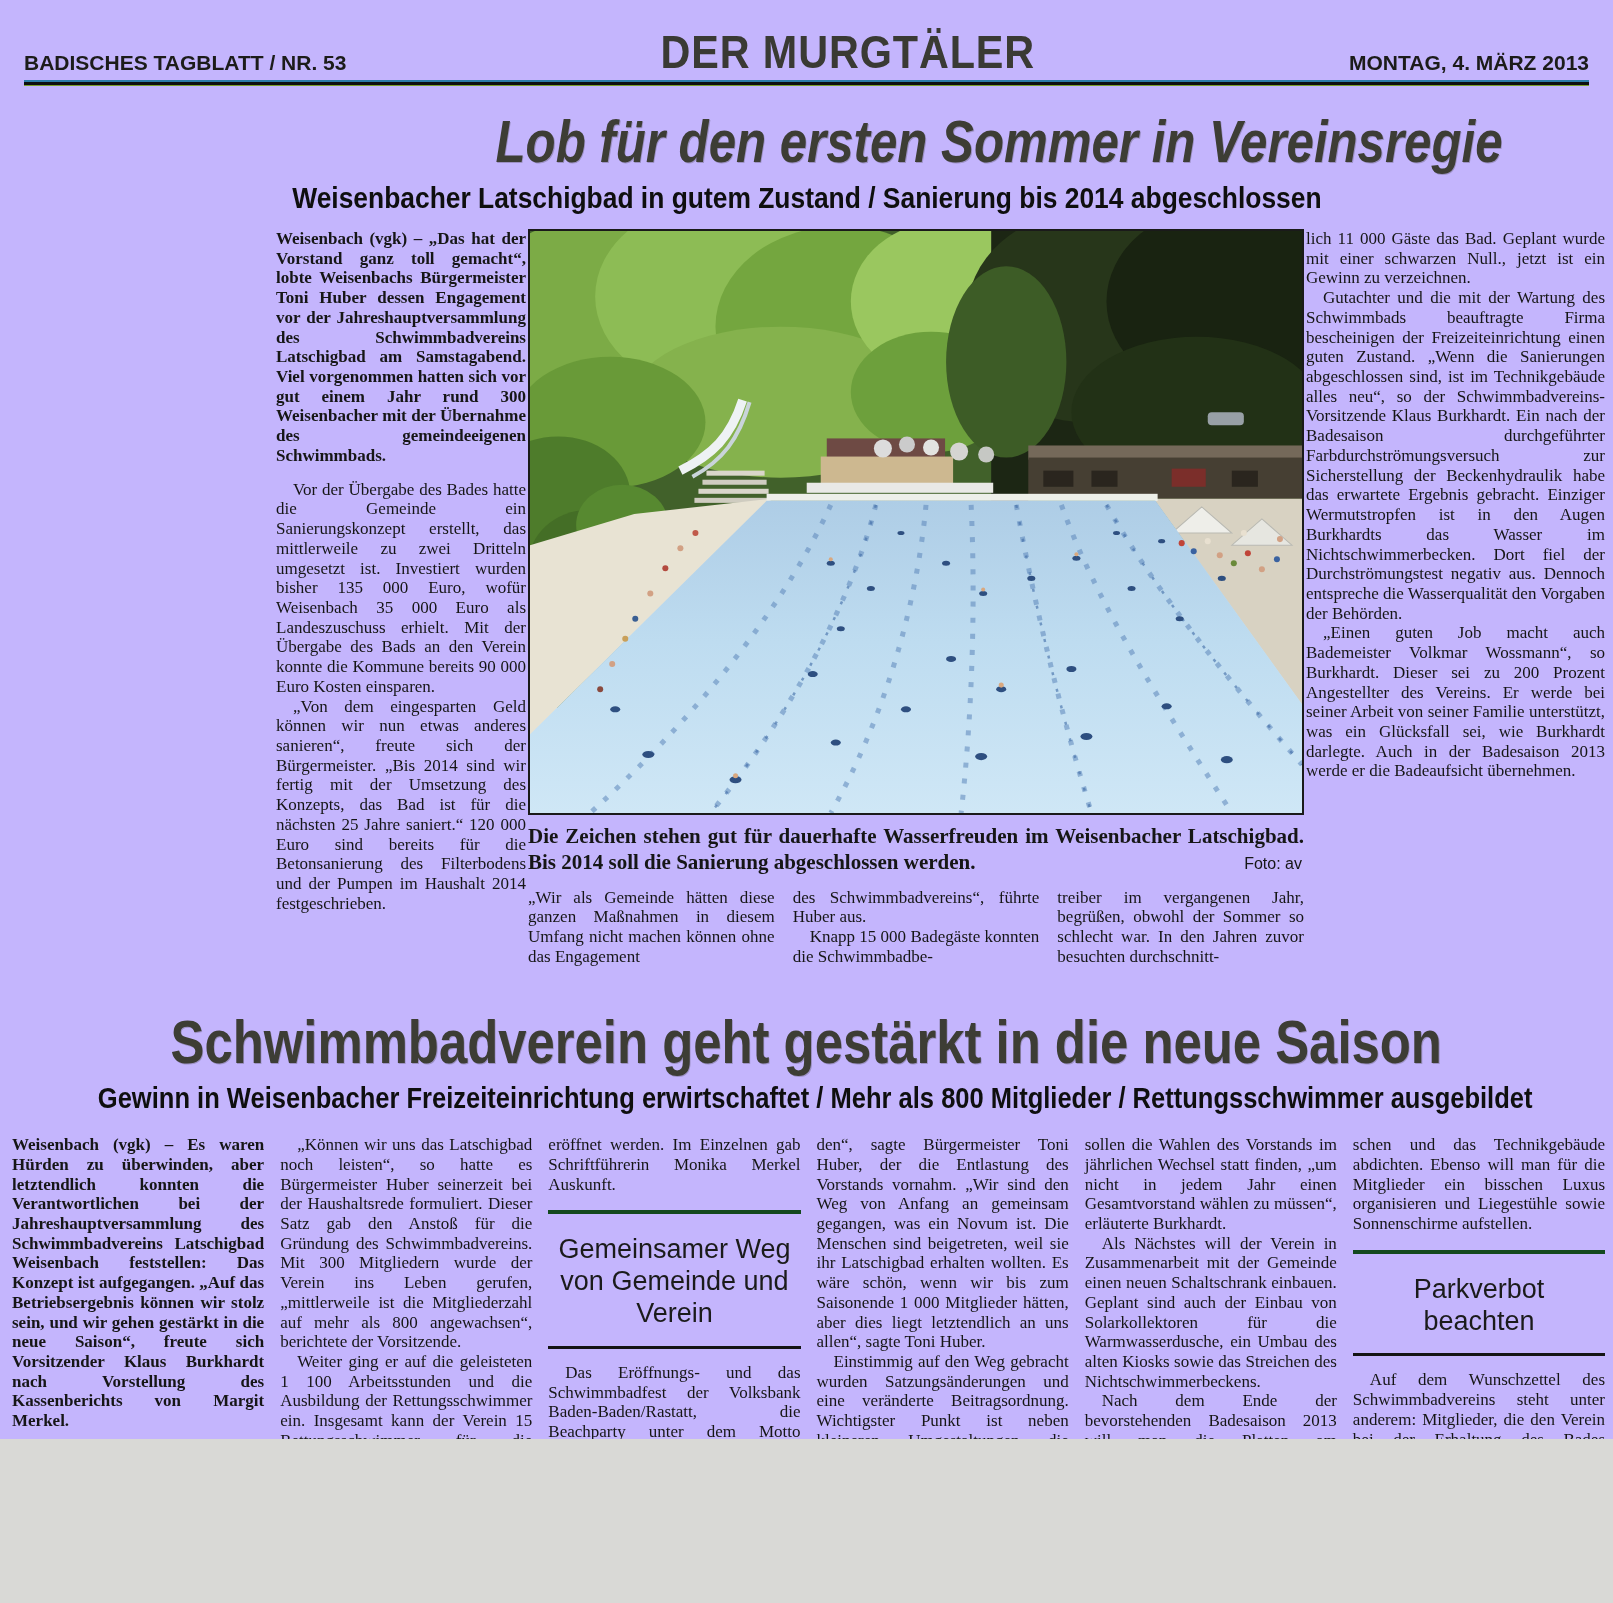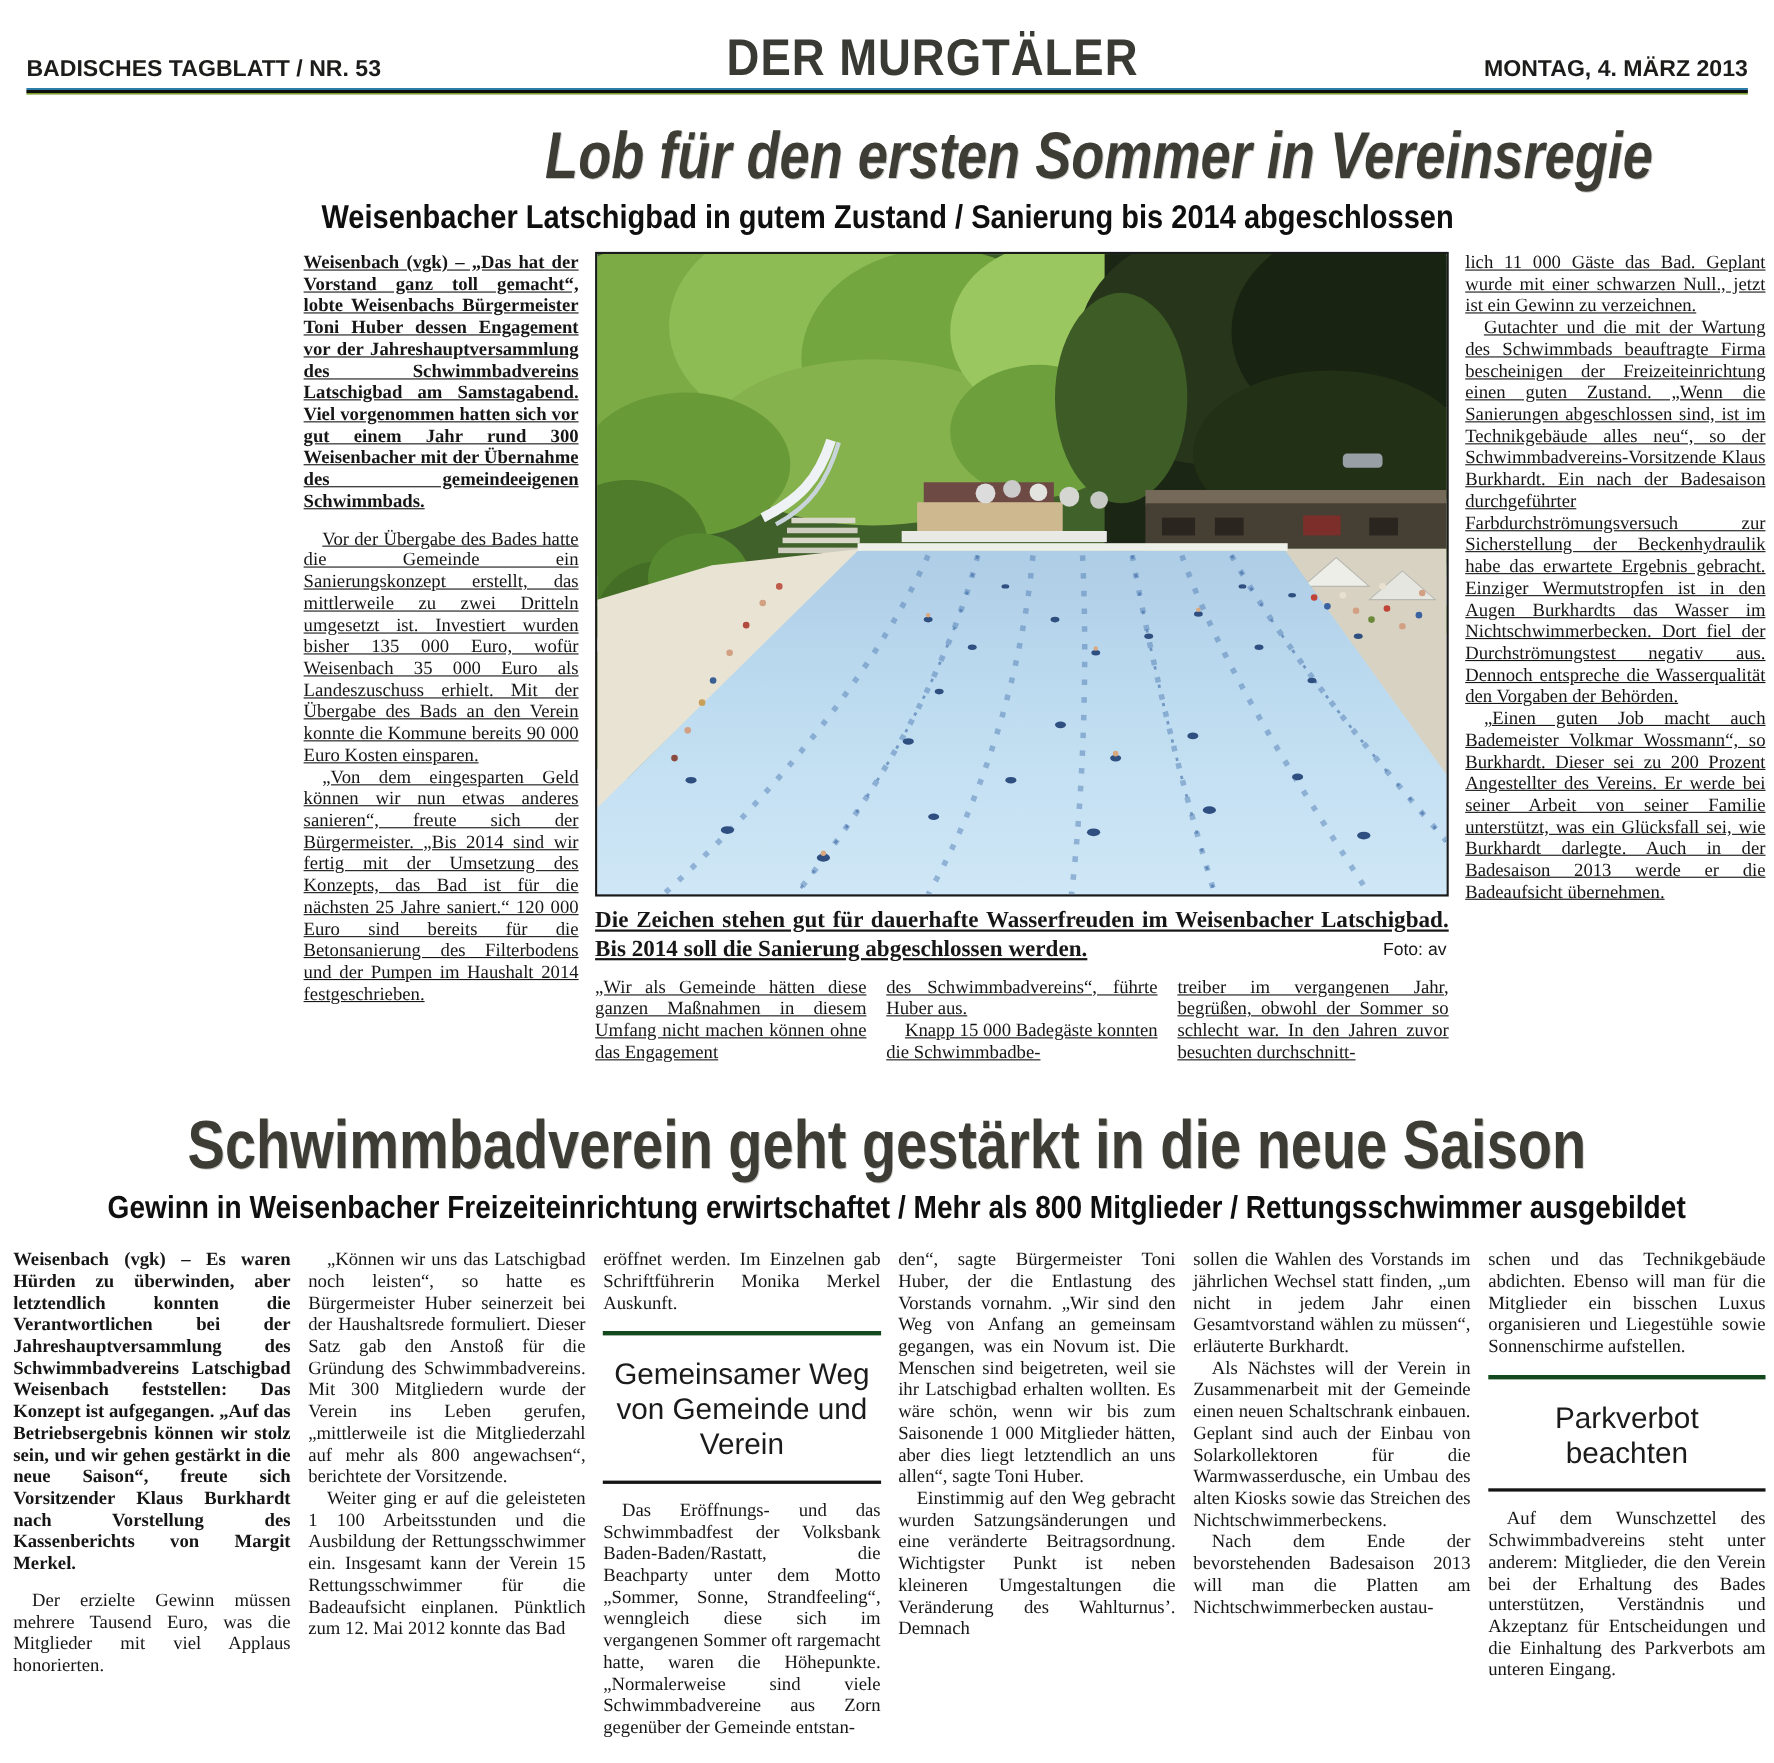--- a/index.html
+++ b/index.html
@@ -1,33 +1,33 @@
 <!DOCTYPE html>
 <html lang="de"><head>
 <meta charset="utf-8">
 <style>
   html,body{margin:0;padding:0;background:#d9d9d6;}
-  .page{width:1613px;height:1603px;background:#ffffff;position:relative;overflow:hidden;
+  .page{width:1613px;height:1439px;background:#c4b5fd;position:relative;overflow:hidden;
         color:#161616;font-family:"Liberation Serif",serif;margin:0 auto;}
   
   .header{display:flex;justify-content:space-between;align-items:flex-end;padding:28px 24px 5px 24px;}
   .header-side{font-family:"Liberation Sans",sans-serif;font-weight:bold;font-size:21px;color:#1c1c1a;}
   .masthead{font-family:"Liberation Sans",sans-serif;font-weight:bold;font-size:47px;color:#3a3a34;
             letter-spacing:1px;line-height:1;}
   .header-rule{height:6px;margin:0 24px;
     background:linear-gradient(180deg,#2c7ca8 0%,#2c7ca8 30%,#0f0f0f 30%,#0f0f0f 78%,#7ba02c 78%,#7ba02c 100%);}
   
   .cond82{display:inline-block;transform:scaleX(.82);transform-origin:50% 50%;white-space:nowrap;}
   .cond88{display:inline-block;transform:scaleX(.88);transform-origin:50% 50%;white-space:nowrap;}
   
   .a1-headline{text-align:right;margin:24px 0 0;font-family:"Liberation Sans",sans-serif;font-weight:bold;
                font-size:60px;line-height:1.05;color:#3d3d35;text-shadow:1px 1px 0 rgba(40,40,30,.25);font-style:italic;}
   .a1-sub{text-align:center;margin-top:8px;font-family:"Liberation Sans",sans-serif;font-weight:bold;
           font-size:30px;color:#0f0f0f;}
-  .a1-body{display:flex;gap:15px;padding:14px 8px 0 276px;height:758px;overflow:hidden;text-decoration:underline;}
+  .a1-body{display:flex;gap:2px;padding:14px 8px 0 276px;height:758px;overflow:hidden;}
   .a1-left{width:250px;flex:none;}
   .a1-middle{width:776px;flex:none;}
   .a1-right{flex:1;}
   .body-copy p{margin:0;font-size:17px;line-height:1.16;text-align:justify;hyphens:auto;}
   .indent{text-indent:17px;}
   .lead{font-weight:bold;font-size:19.5px;line-height:1.22;}
   .lead2{font-weight:bold;font-size:18px;line-height:1.22;}
   .gap-after{margin-bottom:14px !important;}
   
   .photo-frame{border:2px solid #1a1a1a;height:582px;background:#cfe2f0;}

